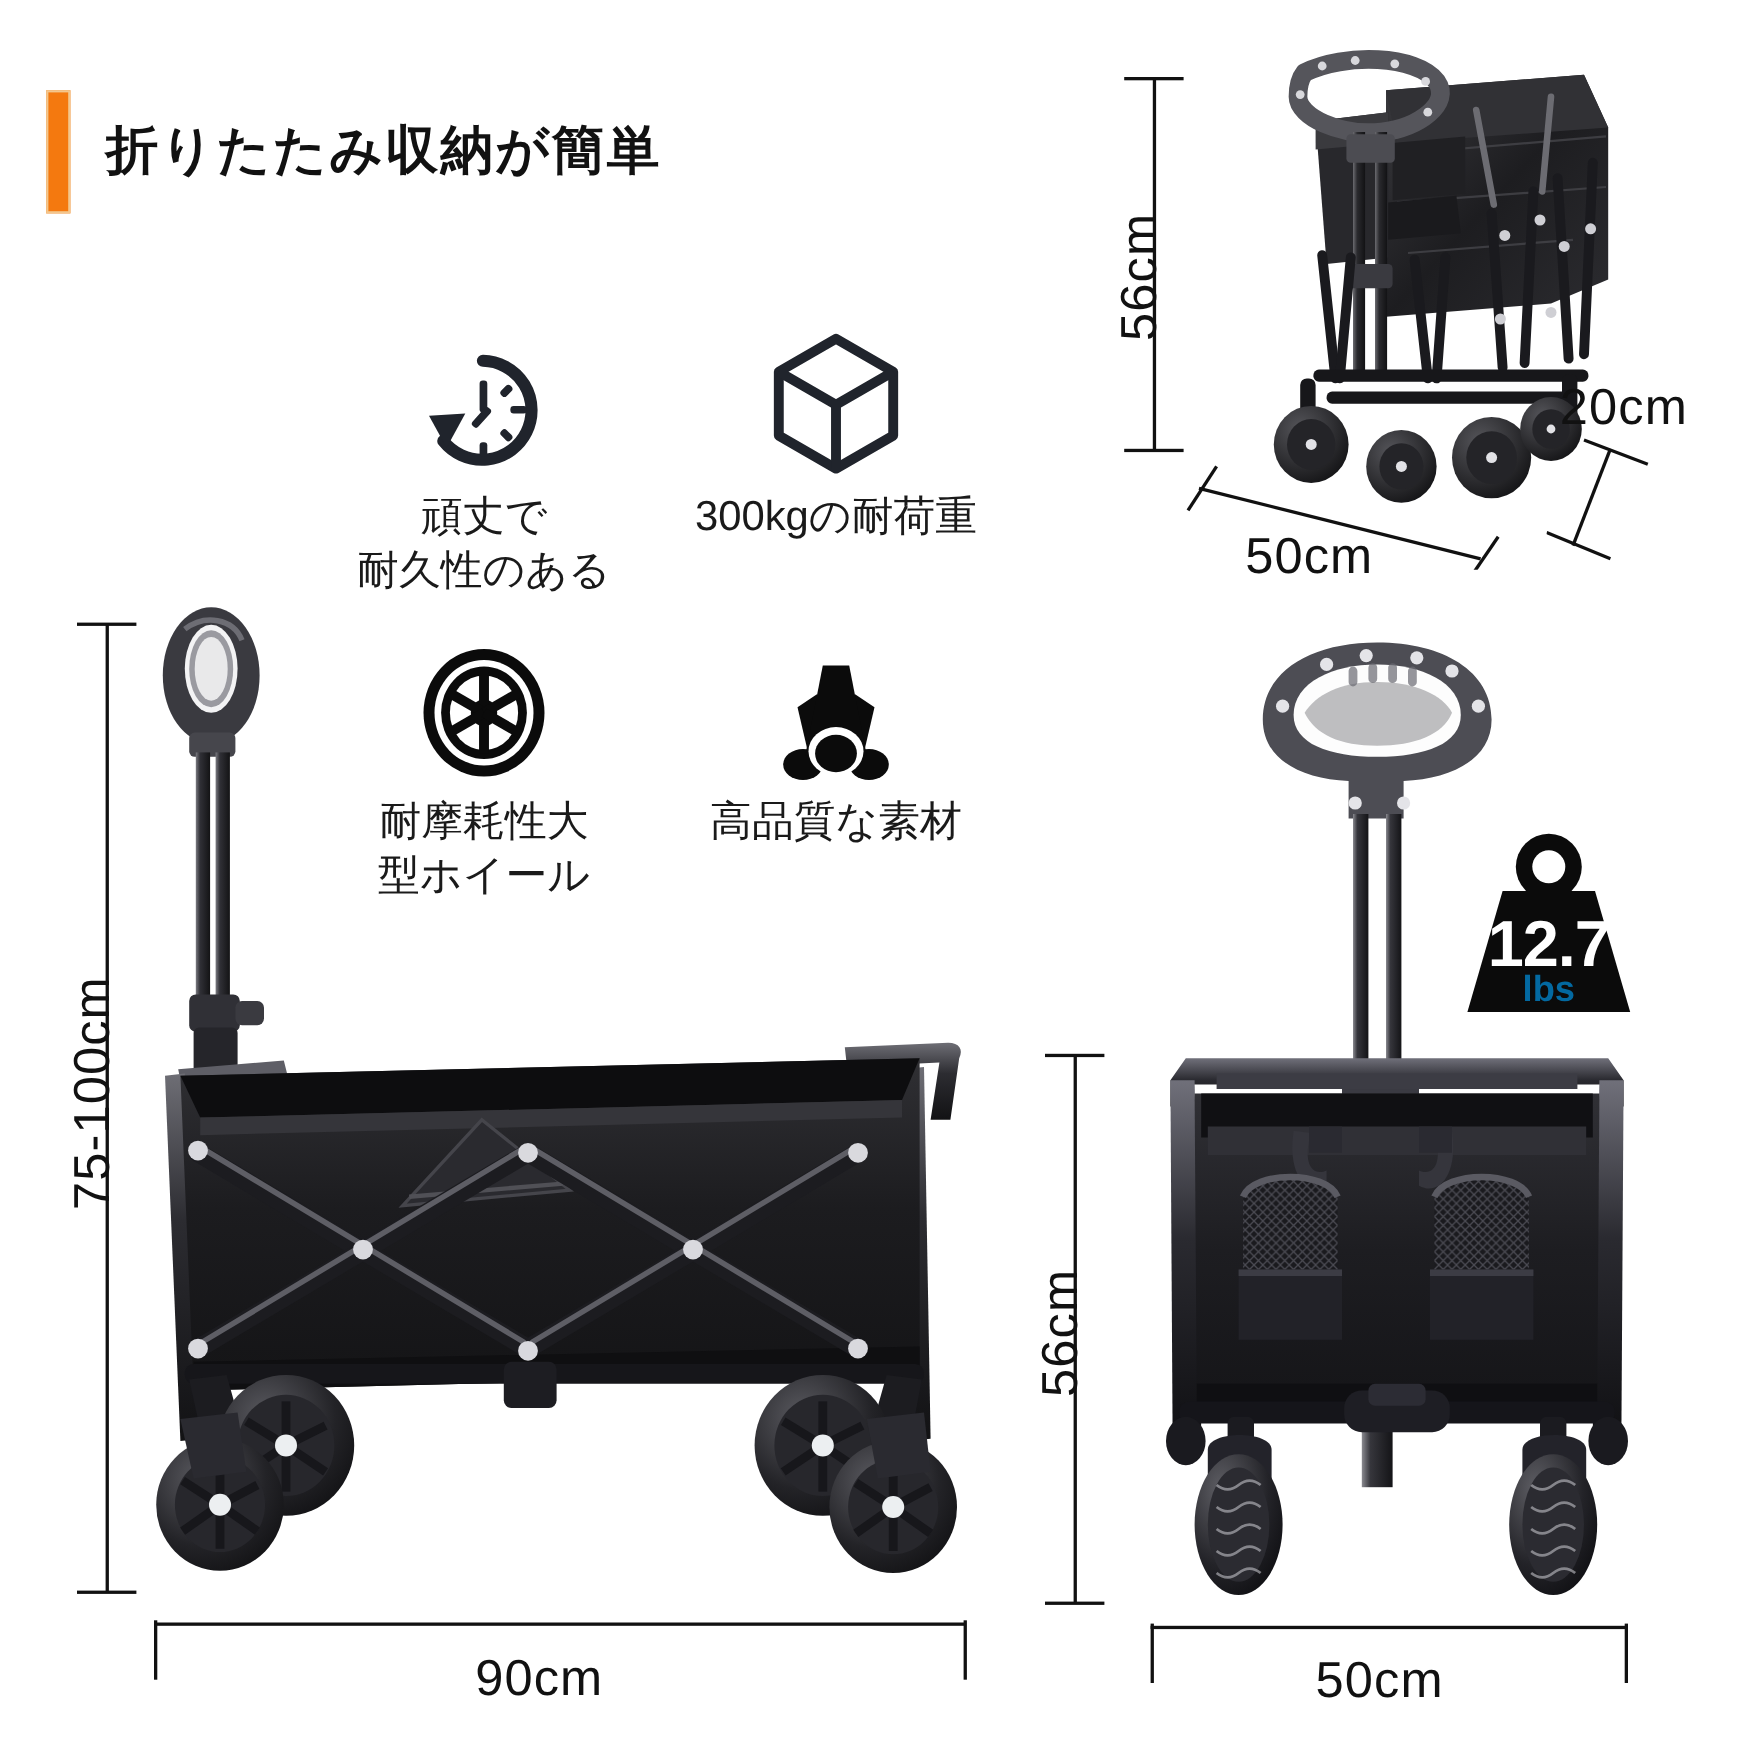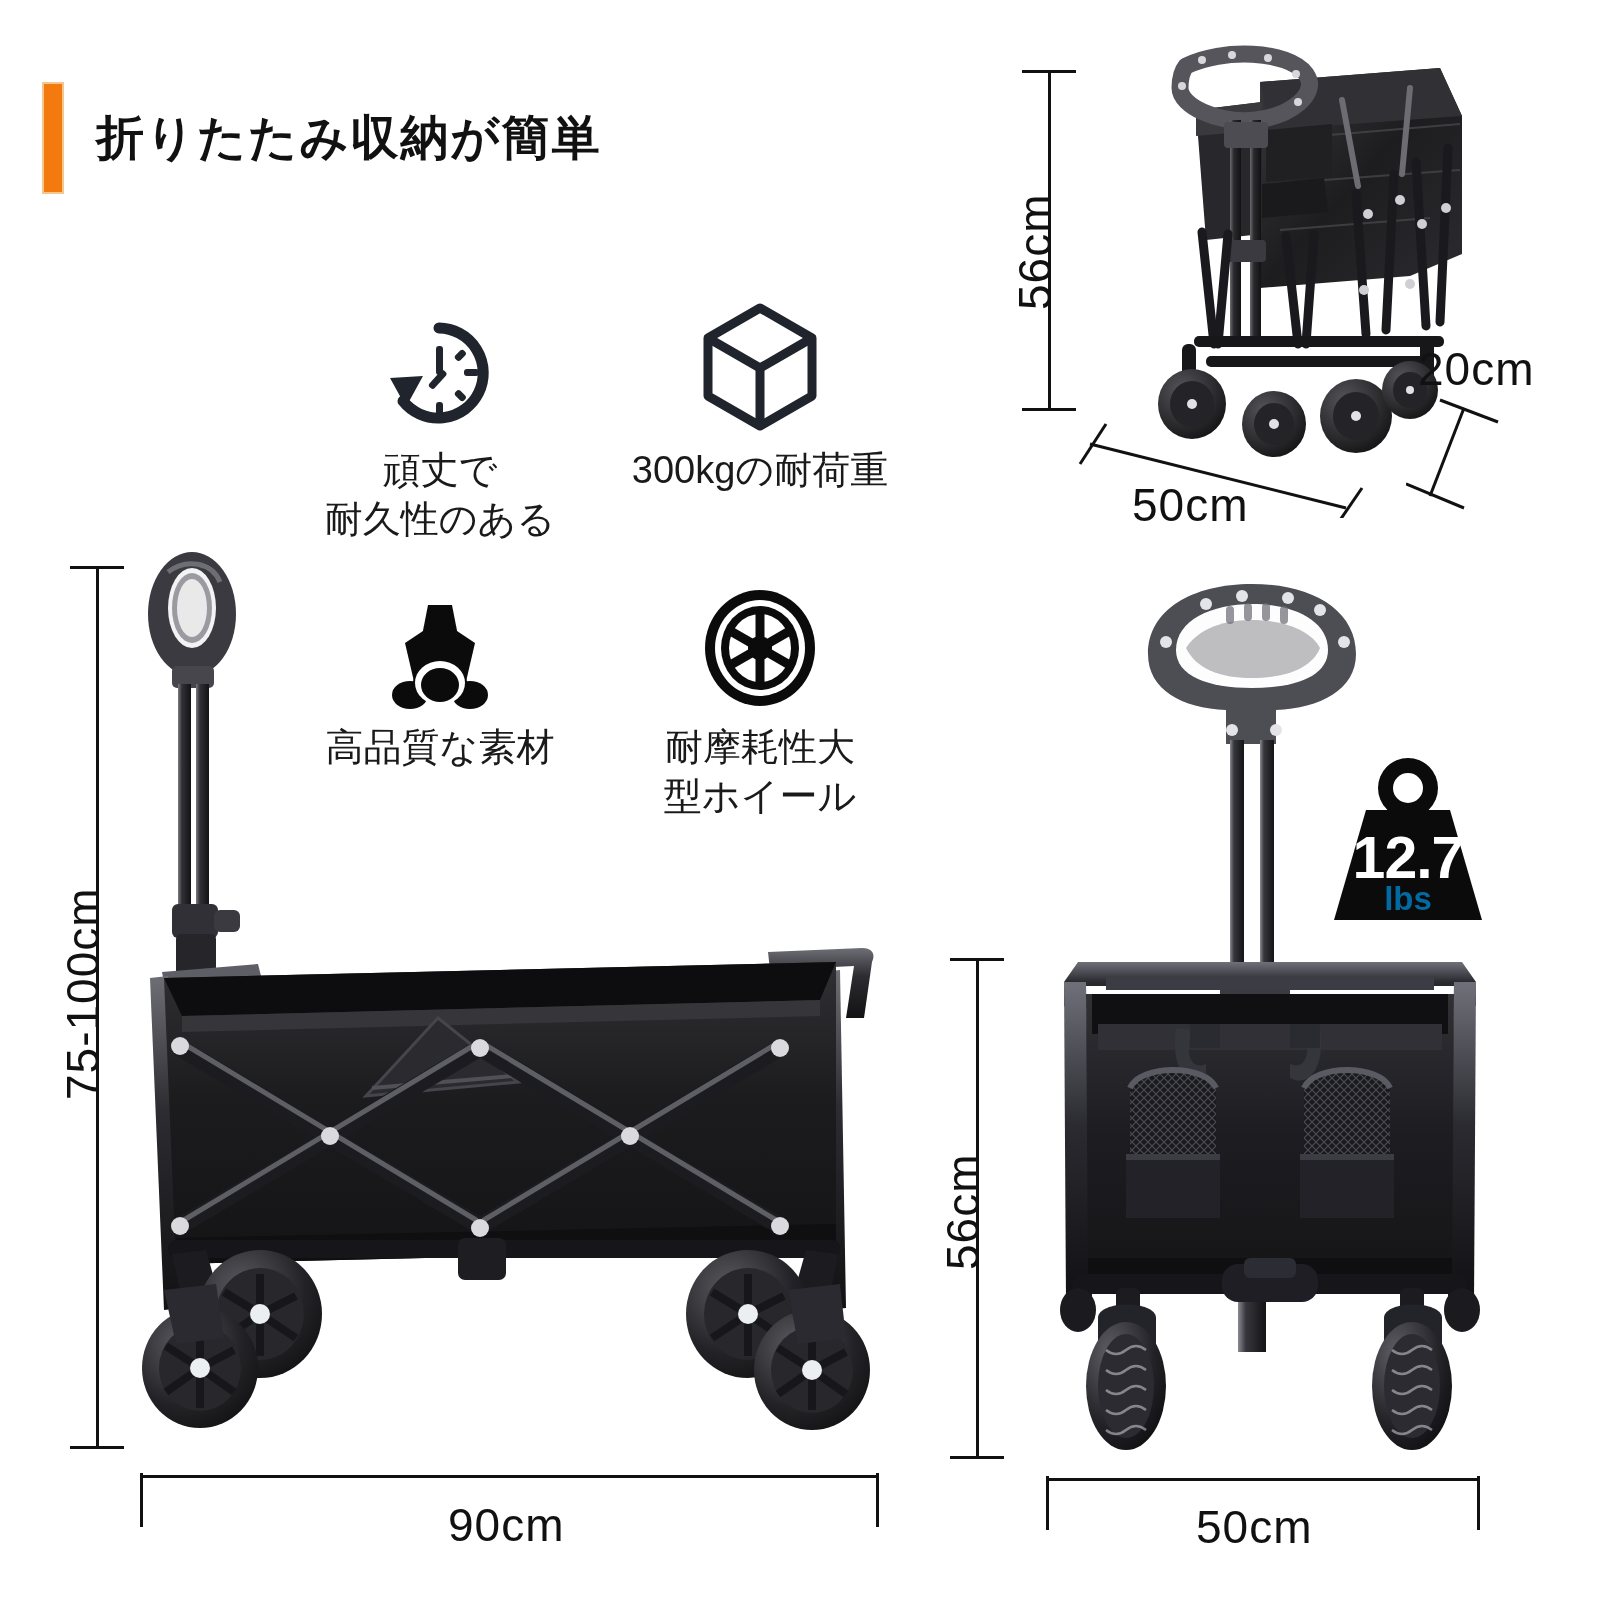--- a/index.html
+++ b/index.html
@@ -74,35 +74,20 @@
 
     <div class="feature">
       <div class="ficon">
         <svg width="120" height="130" viewBox="0 0 120 130">
           <path d="M60 6 L112 36 L112 94 L60 124 L8 94 L8 36 Z" fill="none" stroke="#20242c" stroke-width="9" stroke-linejoin="round"></path>
           <path d="M8 36 L60 66 L112 36" fill="none" stroke="#20242c" stroke-width="9" stroke-linejoin="round"></path>
           <path d="M60 66 L60 124" fill="none" stroke="#20242c" stroke-width="9"></path>
         </svg>
       </div>
       <div class="flabel">300kgの耐荷重</div>
-    </div>
-
-    <div class="feature">
-      <div class="ficon">
-        <svg width="122" height="118" viewBox="0 0 122 118">
-          <path d="M26 52 L44 40 L58 104 L40 112 Z" fill="#0b0b0b"></path>
-          <ellipse cx="31" cy="104" rx="18" ry="14" fill="#0b0b0b"></ellipse>
-          <path d="M96 52 L78 40 L64 104 L82 112 Z" fill="#0b0b0b"></path>
-          <ellipse cx="91" cy="104" rx="18" ry="14" fill="#0b0b0b"></ellipse>
-          <path d="M49 14 L73 14 L89 96 L33 96 Z" fill="#0b0b0b"></path>
-          <ellipse cx="61" cy="92" rx="25" ry="22" fill="#fff"></ellipse>
-          <ellipse cx="61" cy="94" rx="19" ry="17" fill="#0b0b0b"></ellipse>
-        </svg>
-      </div>
-      <div class="flabel">高品質な素材</div>
     </div>
 
     <div class="feature">
       <div class="ficon">
         <svg width="118" height="122" viewBox="0 0 118 122">
           <ellipse cx="59" cy="61" rx="55" ry="58" fill="#0b0b0b"></ellipse>
           <ellipse cx="59" cy="61" rx="45" ry="48" fill="#fff"></ellipse>
           <ellipse cx="59" cy="61" rx="39" ry="42" fill="#0b0b0b"></ellipse>
           <ellipse cx="59" cy="61" rx="31" ry="34" fill="#fff"></ellipse>
           <ellipse cx="59" cy="61" rx="12" ry="12" fill="#0b0b0b"></ellipse>
@@ -112,20 +97,35 @@
             <line x1="59" y1="61" x2="26" y2="42"></line>
             <line x1="59" y1="61" x2="92" y2="42"></line>
             <line x1="59" y1="61" x2="26" y2="80"></line>
             <line x1="59" y1="61" x2="92" y2="80"></line>
           </g>
         </svg>
       </div>
       <div class="flabel">耐摩耗性大
 型ホイール</div>
     </div>
+
+    <div class="feature">
+      <div class="ficon">
+        <svg width="122" height="118" viewBox="0 0 122 118">
+          <path d="M26 52 L44 40 L58 104 L40 112 Z" fill="#0b0b0b"></path>
+          <ellipse cx="31" cy="104" rx="18" ry="14" fill="#0b0b0b"></ellipse>
+          <path d="M96 52 L78 40 L64 104 L82 112 Z" fill="#0b0b0b"></path>
+          <ellipse cx="91" cy="104" rx="18" ry="14" fill="#0b0b0b"></ellipse>
+          <path d="M49 14 L73 14 L89 96 L33 96 Z" fill="#0b0b0b"></path>
+          <ellipse cx="61" cy="92" rx="25" ry="22" fill="#fff"></ellipse>
+          <ellipse cx="61" cy="94" rx="19" ry="17" fill="#0b0b0b"></ellipse>
+        </svg>
+      </div>
+      <div class="flabel">高品質な素材</div>
+    </div>
   </div>
 
   <div class="prod" style="left:1110px;top:44px;">
     <svg width="400" height="420" viewBox="0 0 400 420">
       <defs>
         <linearGradient id="fab" x1="0" y1="0" x2="1" y2="1">
           <stop offset="0" stop-color="#3a3a3e"></stop>
             <stop offset="0.5" stop-color="#1d1d20"></stop>
             <stop offset="1" stop-color="#2c2c30"></stop>
         </linearGradient>
@@ -384,21 +384,21 @@
   </div>
 
   <div class="abs dimline v-line" style="left:96px;top:568px;height:880px;"></div>
   <div class="abs tick-h" style="left:70px;top:566px;"></div>
   <div class="abs tick-h" style="left:70px;top:1446px;"></div>
   <div class="abs dim-label vert" style="left:56px;top:1100px;">75-100cm</div>
 
   <div class="abs dimline h-line" style="left:140px;top:1475px;width:738px;"></div>
   <div class="abs tick-v" style="left:140px;top:1473px;"></div>
   <div class="abs tick-v" style="left:876px;top:1473px;"></div>
-  <div class="abs dim-label" style="left:432px;top:1498px;margin-left:16px;">90cm</div>
+  <div class="abs dim-label" style="left:432px;top:1498px;">90cm</div>
 
   <div class="prod" style="left:1020px;top:558px;">
     <svg width="500" height="920" viewBox="0 0 500 920">
       <defs>
         <linearGradient id="fab3" x1="0" y1="0" x2="0" y2="1">
           <stop offset="0" stop-color="#303035"></stop>
             <stop offset="0.5" stop-color="#1d1d21"></stop>
             <stop offset="1" stop-color="#151518"></stop>
         </linearGradient>
         <linearGradient id="tube3" x1="0" y1="0" x2="1" y2="0">

